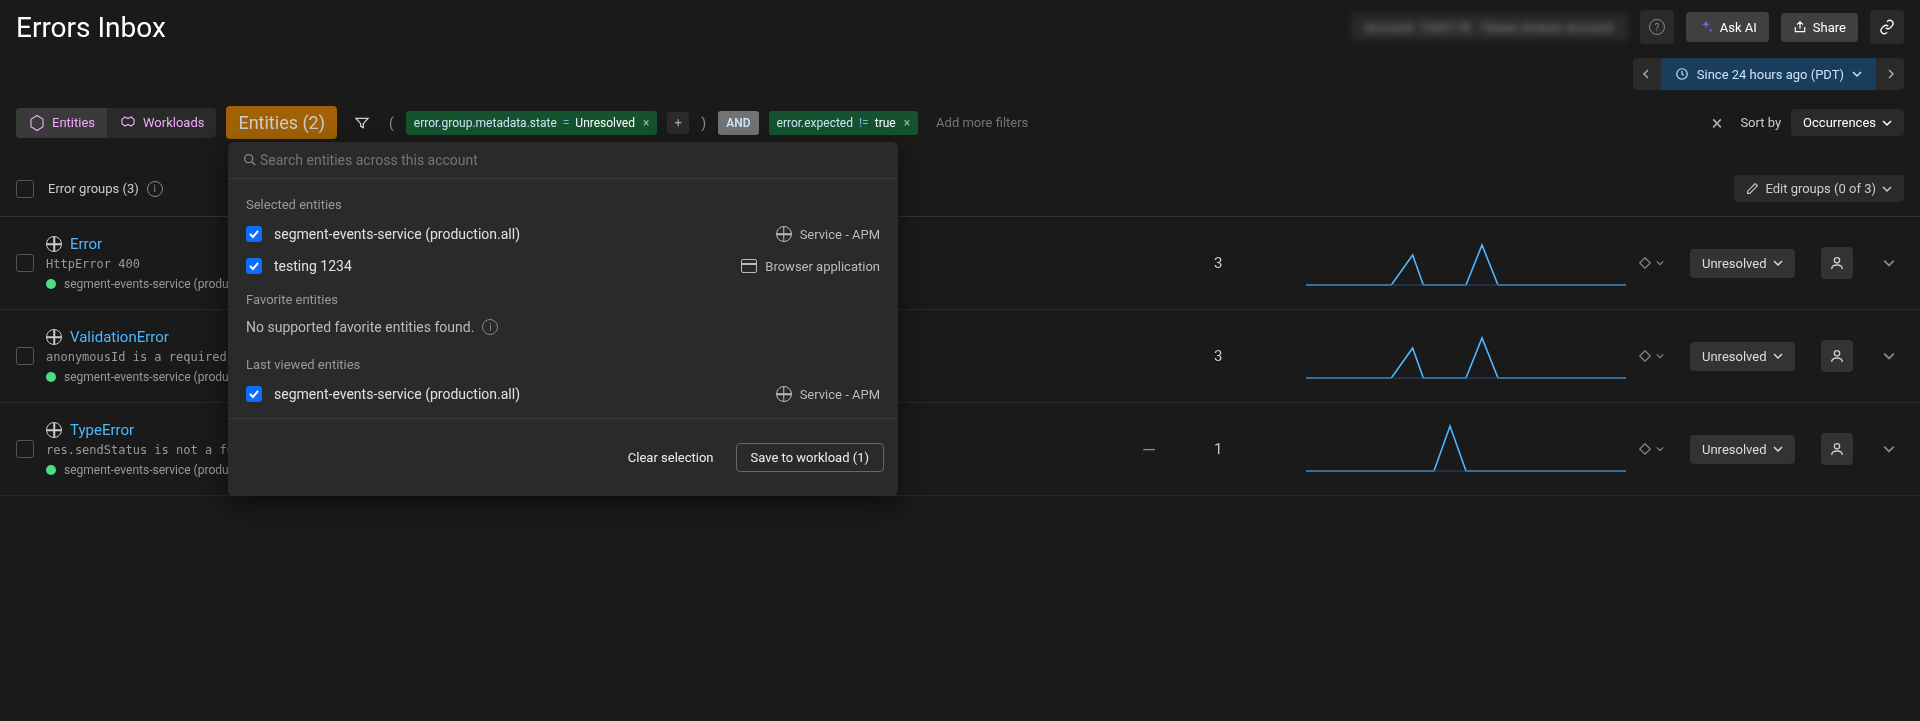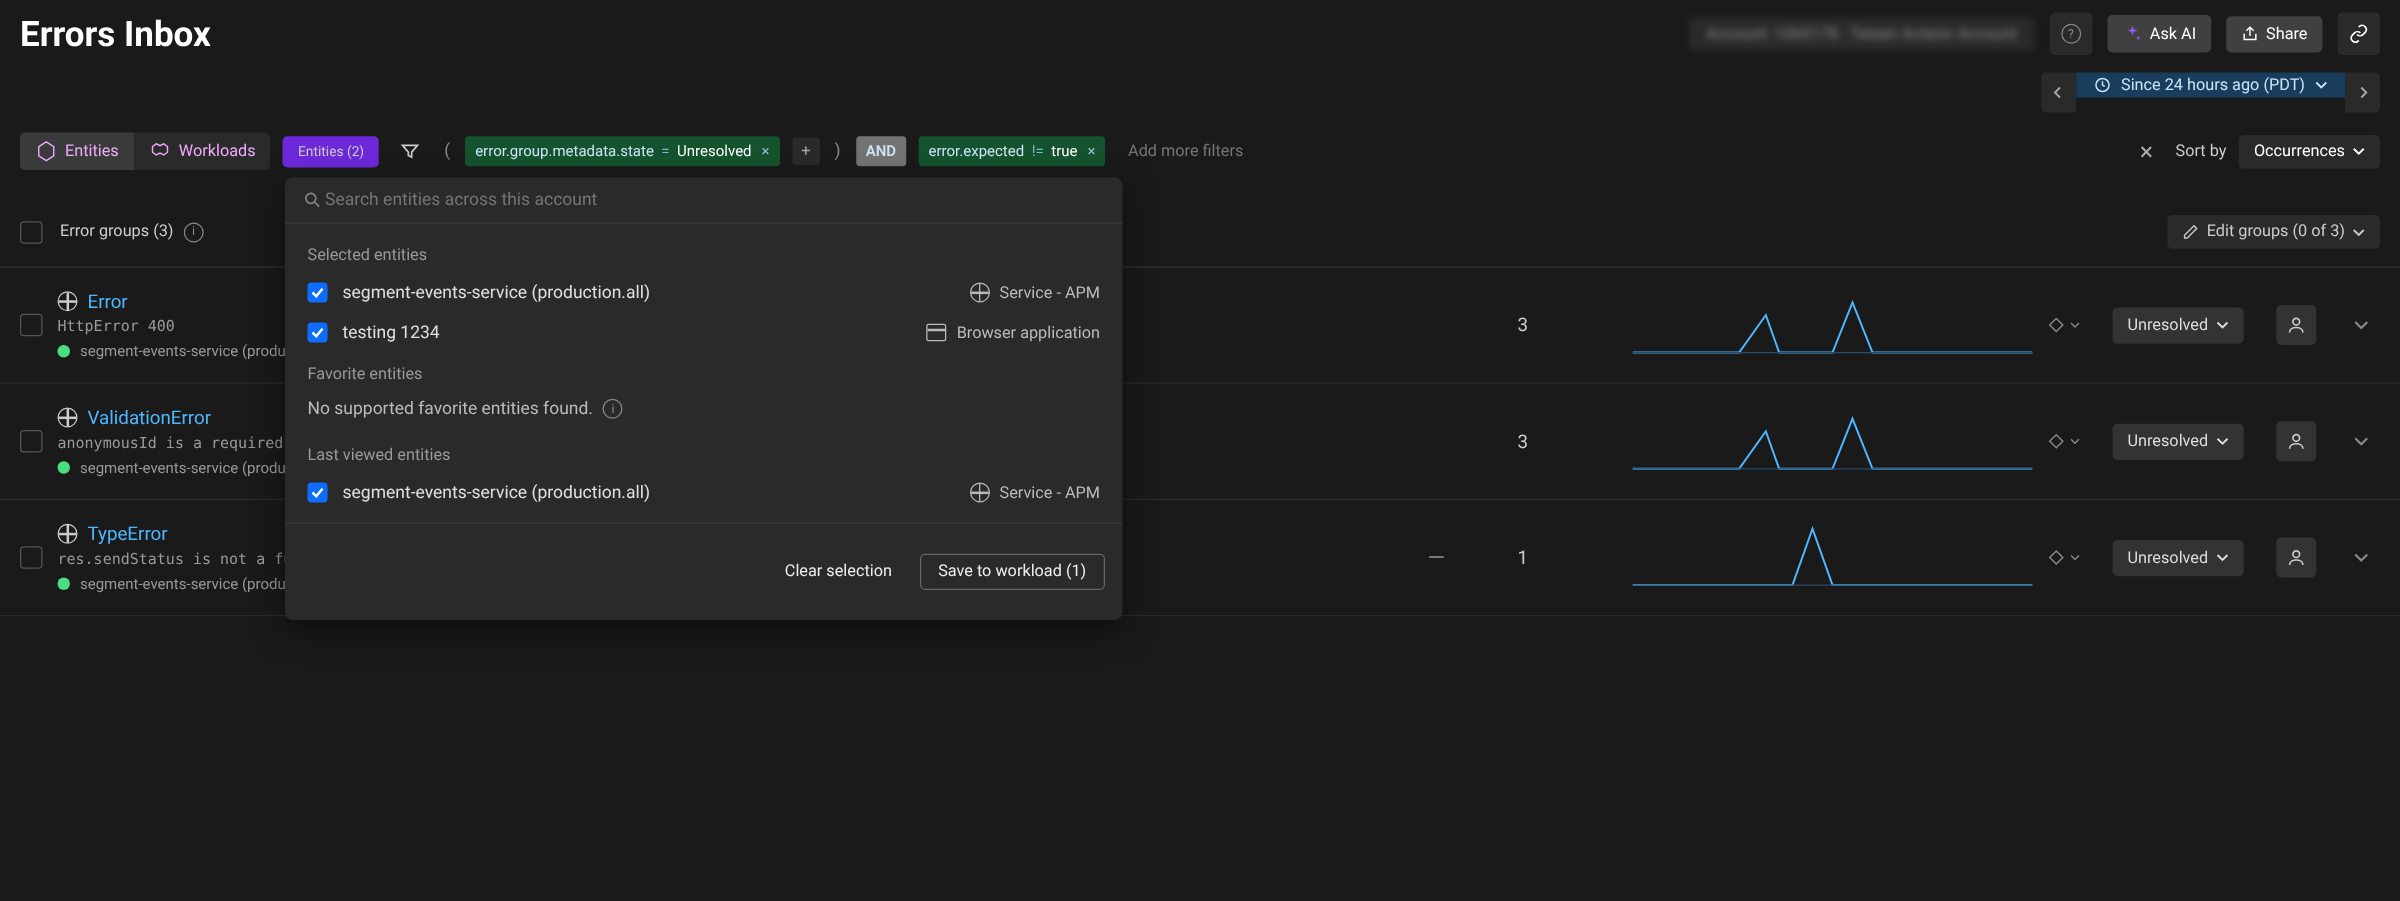--- a/index.html
+++ b/index.html
@@ -1,39 +1,39 @@
 <!DOCTYPE html>
 <html><head>
 <meta charset="utf-8">
 <style>
 * { box-sizing: border-box; margin: 0; padding: 0; font-family: -apple-system, BlinkMacSystemFont, "Segoe UI", Roboto, sans-serif; }
 body { background: #1a1a1a; color: #e0e0e0; font-size: 13px; width: 1920px; height: 721px; overflow: hidden; }
 
 
 .header { display: flex; align-items: center; padding: 10px 16px; gap: 12px; }
-.page-title { font-size: 28px; font-weight: 700; color: #fff; flex: 0 0 auto; }
+.page-title { font-size: 28px; font-weight: 400; color: #fff; flex: 0 0 auto; }
 .header-spacer { flex: 1; }
 .account-chip { background: #2a2a2a; padding: 6px 14px; border-radius: 4px; color: #888; filter: blur(3px); }
 .header-btn { background: #404040; border: none; color: #fff; padding: 7px 12px; border-radius: 4px; display: flex; align-items: center; gap: 6px; cursor: pointer; font-size: 13px; }
 .icon-btn { background: #2a2a2a; border: none; color: #fff; width: 34px; height: 34px; border-radius: 4px; display: flex; align-items: center; justify-content: center; cursor: pointer; }
 .ai-icon { color: #8b5cf6; }
 
 
 .timebar { display: flex; justify-content: flex-end; padding: 4px 16px 8px; gap: 0; }
 .time-chev { background: #2a2a2a; border: none; color: #aaa; width: 28px; height: 32px; display: flex; align-items: center; justify-content: center; cursor: pointer; }
 .time-chev.left { border-radius: 4px 0 0 4px; }
 .time-chev.right { border-radius: 0 4px 4px 0; }
-.time-range { background: #183d5d; border: none; color: #cde4f7; padding: 0 14px; height: 20px; display: flex; align-items: center; gap: 8px; cursor: pointer; font-size: 13px; }
+.time-range { background: #183d5d; border: none; color: #cde4f7; padding: 0 14px; height: 32px; display: flex; align-items: center; gap: 8px; cursor: pointer; font-size: 13px; }
 
 
 .filterbar { display: flex; align-items: center; padding: 8px 16px; gap: 10px; position: relative; }
 .view-toggle { display: flex; background: #2a2a2a; border-radius: 4px; overflow: hidden; }
 .view-toggle button { background: transparent; border: none; color: #f0abfc; padding: 6px 12px; display: flex; align-items: center; gap: 6px; cursor: pointer; font-size: 13px; }
 .view-toggle button.active { background: #3a3a3a; }
-.entities-pill { background: #6d28d9; padding: 6px 12px; border-radius: 4px; color: #ccc; cursor: pointer; font-size: 11px; }
+.entities-pill { background: #a16207; padding: 6px 12px; border-radius: 4px; color: #ccc; cursor: pointer; font-size: 18px; }
 .funnel-btn { background: transparent; border: none; color: #ccc; width: 30px; height: 30px; display: flex; align-items: center; justify-content: center; cursor: pointer; }
 .paren { color: #888; font-size: 14px; padding: 0 2px; }
 .filter-chip { background: #14532d; color: #cde4f7; padding: 5px 8px; border-radius: 3px; display: flex; align-items: center; gap: 6px; font-size: 12px; }
 .filter-chip .op { color: #7ab8e0; }
 .filter-chip .val { color: #fff; }
 .filter-chip .x { color: #9bc; cursor: pointer; padding-left: 2px; }
 .plus-chip { background: #2a2a2a; color: #aaa; width: 22px; height: 22px; border-radius: 3px; display: flex; align-items: center; justify-content: center; cursor: pointer; }
 .and-chip { background: #737373; color: #cde4f7; padding: 5px 8px; border-radius: 3px; font-size: 12px; font-weight: 600; }
 .add-filters { color: #888; font-size: 13px; padding-left: 8px; flex: 1; background: transparent; border: none; outline: none; }
 .clear-x { color: #aaa; font-size: 20px; cursor: pointer; padding: 0 8px; }

